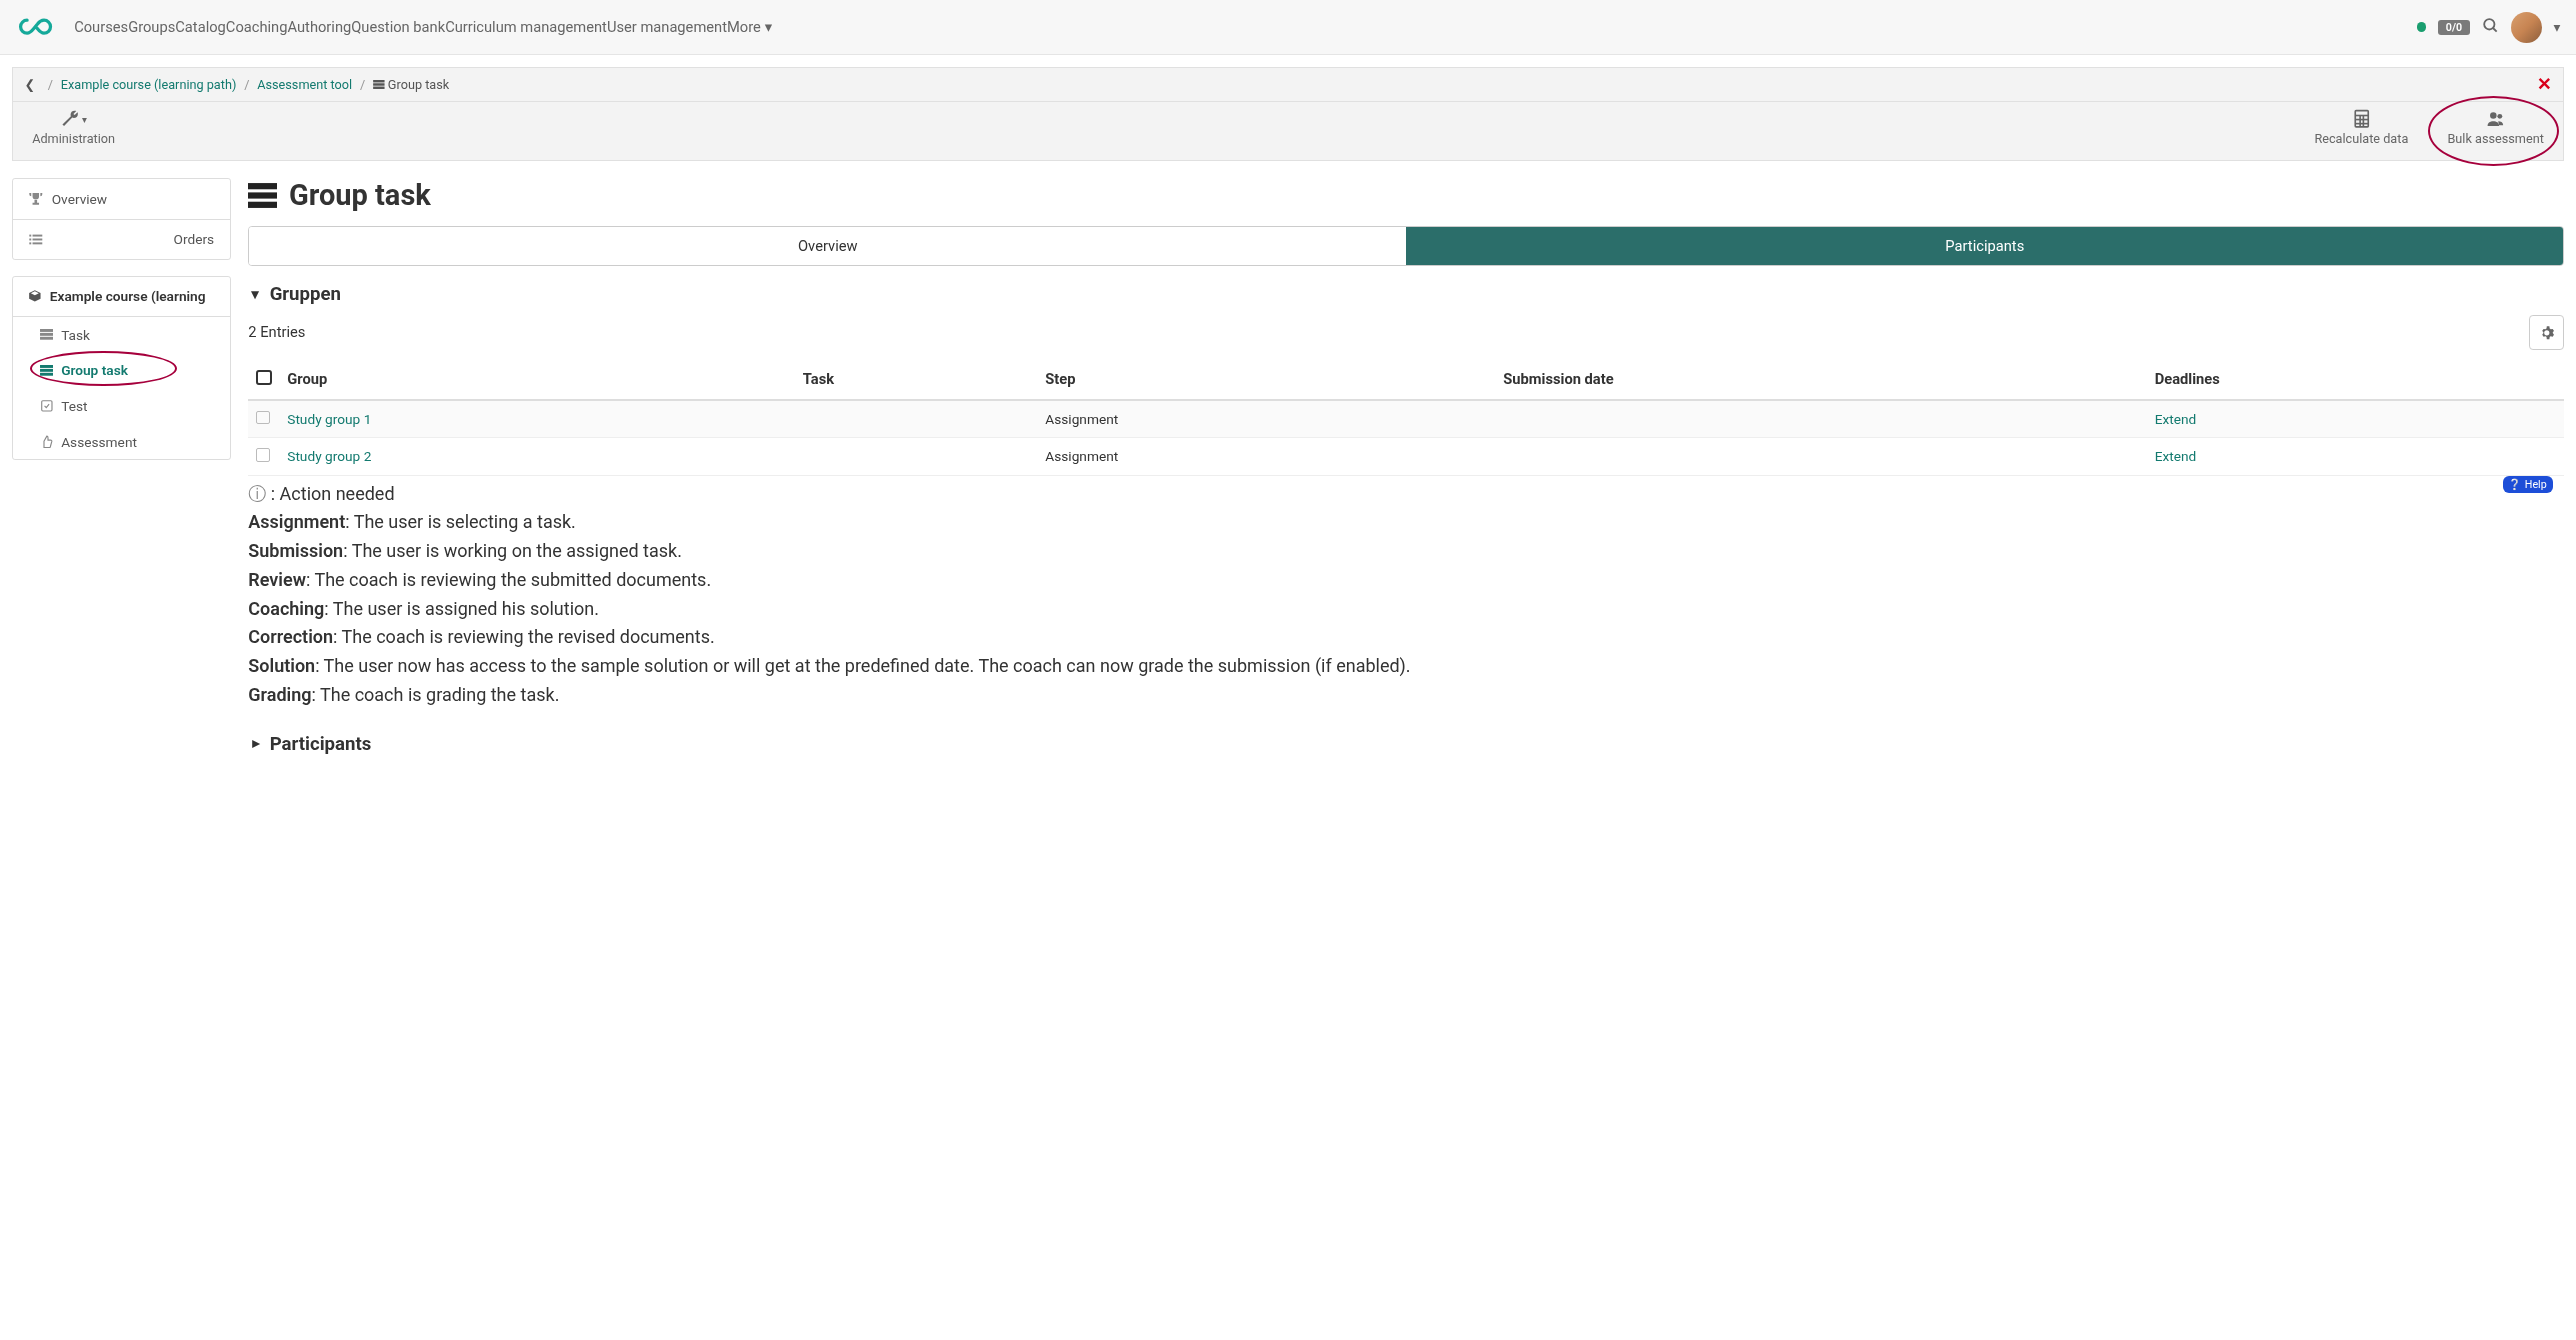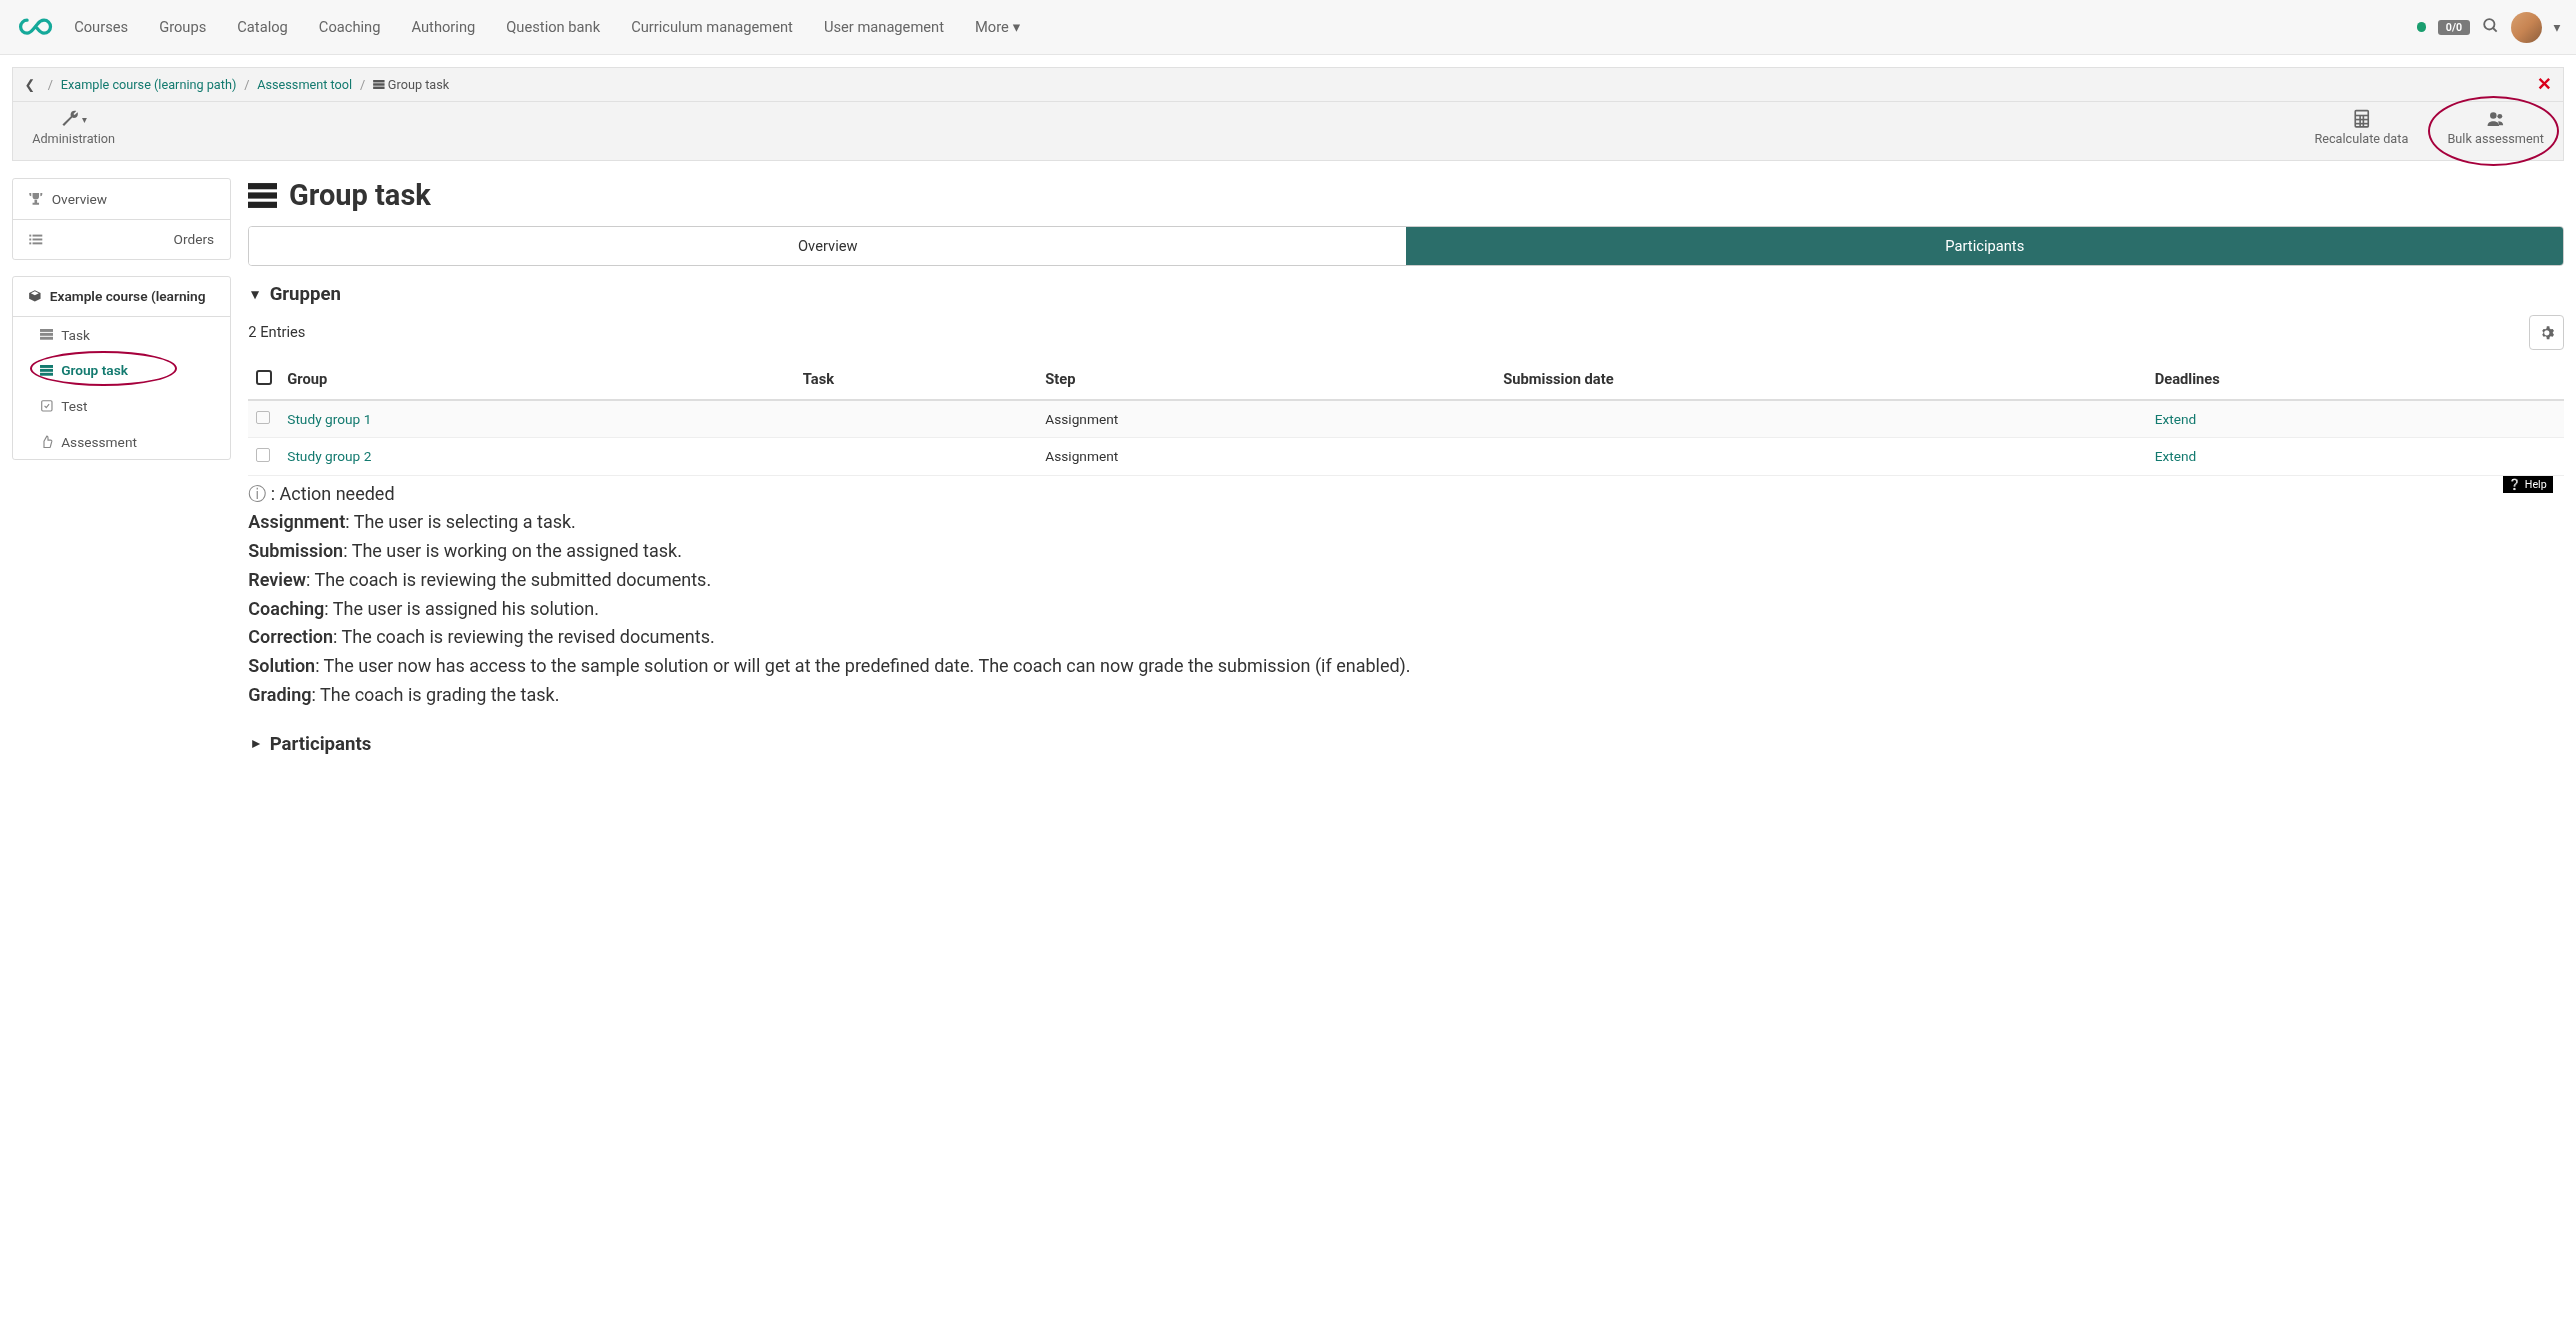--- a/index.html
+++ b/index.html
@@ -2,21 +2,21 @@
 <html><head>
 <meta charset="utf-8">
 <style>
 * { box-sizing: border-box; margin: 0; padding: 0; }
 body { font-family: -apple-system, BlinkMacSystemFont, "Segoe UI", Roboto, Arial, sans-serif; background: #fff; color: #333; font-size: 13.7px; }
 
 
 .topnav { display: flex; align-items: center; height: 55px; background: #f7f7f7; border-bottom: 1px solid #e5e5e5; padding: 0 15.6px; }
 .logo { width: 43px; height: 43px; display: flex; align-items: center; justify-content: center; margin-right: 15.6px; }
 .logo svg { width: 39px; height: 25.4px; }
-.nav-items { display: flex; gap: 31px; flex: 1; }
+.nav-items { display: flex; flex: 1; }
 .nav-item { color: #666; font-size: 14.7px; cursor: pointer; display: flex; align-items: center; gap: 3.9px; }
 .nav-right { display: flex; align-items: center; gap: 11.7px; }
 .status-dot { width: 9.8px; height: 9.8px; background: #1a9e6f; border-radius: 50%; }
 .badge { background: #7a7a7a; color: #fff; font-size: 10.7px; font-weight: 600; padding: 1px 7.8px; border-radius: 3px; }
 .avatar { width: 31px; height: 31px; border-radius: 50%; background: linear-gradient(135deg,#d9a06f,#c78452,#8b5d3b); }
 .search-icon, .caret-icon { cursor: pointer; color: #666; }
 
 
 .crumb-bar { display: flex; align-items: center; height: 35px; background: #f3f3f3; border: 1px solid #e0e0e0; margin: 11.7px 11.7px 0 11.7px; padding: 0 11.7px; font-size: 12.7px; }
 .crumb-back { width: 15.6px; color: #555; cursor: pointer; }
@@ -82,21 +82,21 @@
 .link { color: #137a6f; cursor: pointer; }
 .cb { width: 15.6px; height: 15.6px; border: 2px solid #333; border-radius: 2.9px; display: inline-block; }
 .cb-light { width: 13.7px; height: 13.7px; border: 1px solid #bbb; border-radius: 2px; display: inline-block; }
 
 
 .info { margin-top: 4px; font-size: 18px; line-height: 1.6; color: #333; }
 .info-line b { font-weight: 600; }
 .info .icn { color: #888; }
 
 
-.help-badge { position: absolute; right: 11.7px; background: #000000; color: #fff; font-size: 10.7px; padding: 2px 5.9px; border-radius: 0; cursor: pointer; }
+.help-badge { position: absolute; right: 11.7px; background: #1d4ed8; color: #fff; font-size: 10.7px; padding: 2px 5.9px; border-radius: 6px; cursor: pointer; }
 .help-wrap { position: relative; }
 
 
 .section-head.collapsed .caret-down { transform: rotate(-90deg); display: inline-block; }
 </style>
 </head>
 <body>
 
 <div class="topnav">
   <div class="logo">

